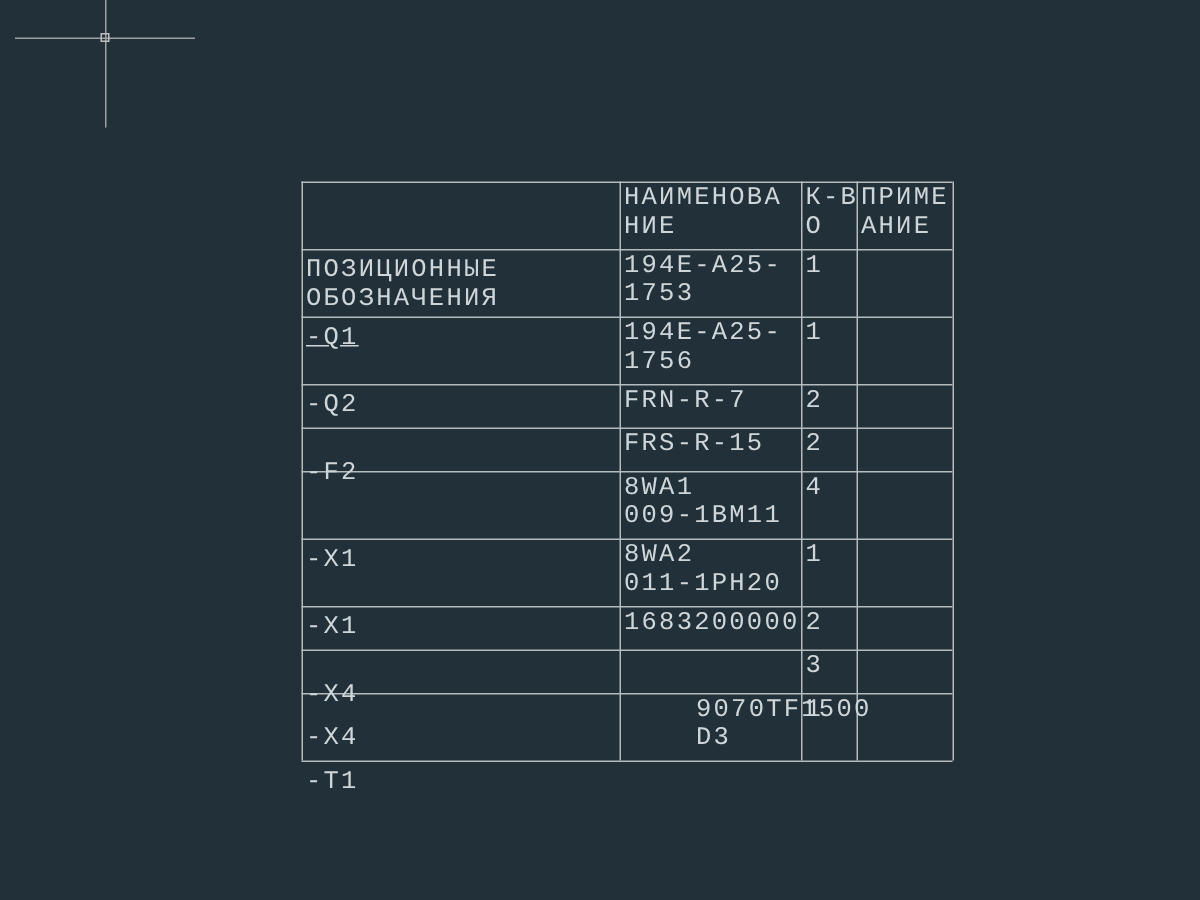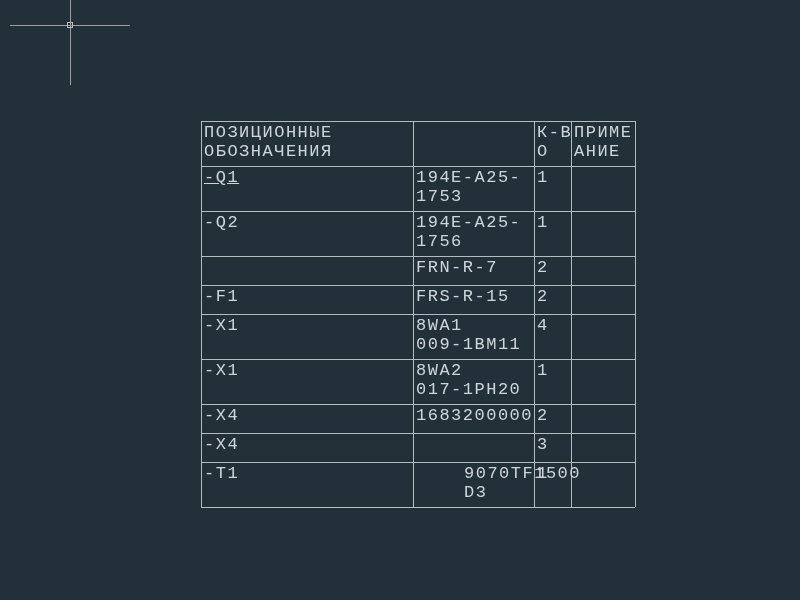--- a/index.html
+++ b/index.html
@@ -17,21 +17,21 @@
   .tbl{position:absolute;left:201px;top:121px;width:434px;color:#cfd6d9;
        font-family:"Consolas","Courier New",monospace;
        font-size:17px;font-weight:400;letter-spacing:1.5px;line-height:1.1;}
   .tbl .line{position:absolute;background:#b4bcbe;}
   .tbl .hl{height:1px;left:0;right:0;}
   .tbl .vl{width:1px;top:0;}
 
   .cell{position:absolute;padding:2px 3px 2px 3px;white-space:pre;overflow:hidden;}
 
   
-  .c0{left:0;width:203px;}
+  .c0{left:0;width:203px;margin-top:48px;}
   .c1{left:212px;width:120px;}
   .c2{left:333px;width:36px;}
   .c3{left:370px;width:62px;}
 </style>
 </head>
 <body>
 
 <div id="canvas">
 
   <div class="cursor">
@@ -53,49 +53,51 @@
       <div class="line hl" style="top: 312px;"></div>
       <div class="line hl" style="top: 341px;"></div>
       <div class="line hl" style="top: 386px;"></div>
       <div class="line vl" style="left: 0px; height: 386px;"></div>
       <div class="line vl" style="left: 212px; height: 386px;"></div>
       <div class="line vl" style="left: 333px; height: 386px;"></div>
       <div class="line vl" style="left: 370px; height: 386px;"></div>
       <div class="line vl" style="left: 434px; height: 386px;"></div>
       <div class="cell c0" style="top: 1px; height: 43px;">ПОЗИЦИОННЫЕ
 ОБОЗНАЧЕНИЯ</div>
+      <div class="cell c1" style="top: 1px; height: 43px;">НАИМЕНОВА
+НИЕ</div>
       <div class="cell c2" style="top: 1px; height: 43px;">К-В
 О</div>
       <div class="cell c3" style="top: 1px; height: 43px;">ПРИМЕЧ
 АНИЕ</div>
       <div class="cell c0" style="top: 46px; height: 43px; text-decoration: underline;">-Q1</div>
       <div class="cell c1" style="top: 46px; height: 43px;">194E-A25-
 1753</div>
       <div class="cell c2" style="top: 46px; height: 43px;">1</div>
       <div class="cell c3" style="top: 46px; height: 43px;"></div>
       <div class="cell c0" style="top: 91px; height: 43px;">-Q2</div>
       <div class="cell c1" style="top: 91px; height: 43px;">194E-A25-
 1756</div>
       <div class="cell c2" style="top: 91px; height: 43px;">1</div>
       <div class="cell c3" style="top: 91px; height: 43px;"></div>
+      <div class="cell c0" style="top: 136px; height: 27px;">-F2</div>
       <div class="cell c1" style="top: 136px; height: 27px;">FRN-R-7</div>
       <div class="cell c2" style="top: 136px; height: 27px;">2</div>
       <div class="cell c3" style="top: 136px; height: 27px;"></div>
-      <div class="cell c0" style="top: 165px; height: 27px;">-F1</div>
       <div class="cell c1" style="top: 165px; height: 27px; font-family: Liberation Mono, monospace;">FRS-R-15</div>
       <div class="cell c2" style="top: 165px; height: 27px;">2</div>
       <div class="cell c3" style="top: 165px; height: 27px;"></div>
       <div class="cell c0" style="top: 194px; height: 43px;">-X1</div>
       <div class="cell c1" style="top: 194px; height: 43px;">8WA1
 009-1BM11</div>
       <div class="cell c2" style="top: 194px; height: 43px;">4</div>
       <div class="cell c3" style="top: 194px; height: 43px;"></div>
       <div class="cell c0" style="top: 239px; height: 43px;">-X1</div>
       <div class="cell c1" style="top: 239px; height: 43px;">8WA2
-017-1PH20</div>
+011-1PH20</div>
       <div class="cell c2" style="top: 239px; height: 43px;">1</div>
       <div class="cell c3" style="top: 239px; height: 43px;"></div>
       <div class="cell c0" style="top: 284px; height: 27px;">-X4</div>
       <div class="cell c1" style="top: 284px; height: 27px;">1683200000</div>
       <div class="cell c2" style="top: 284px; height: 27px;">2</div>
       <div class="cell c3" style="top: 284px; height: 27px;"></div>
       <div class="cell c0" style="top: 313px; height: 27px;">-X4</div>
       <div class="cell c2" style="top: 313px; height: 27px;">3</div>
       <div class="cell c3" style="top: 313px; height: 27px;"></div>
       <div class="cell c0" style="top: 342px; height: 43px;">-T1</div>

